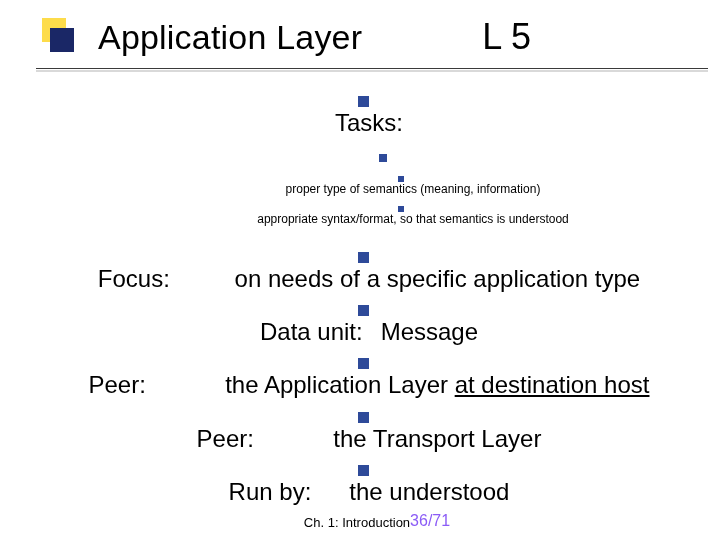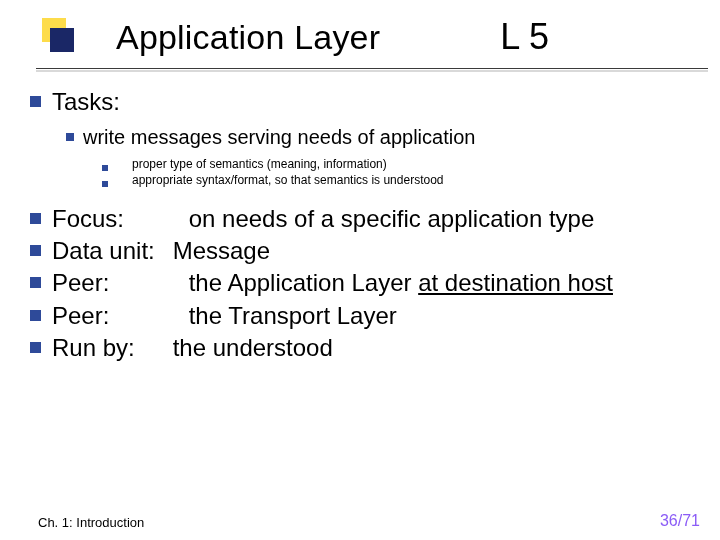--- a/index.html
+++ b/index.html
@@ -1,17 +1,17 @@
 <!DOCTYPE html>
 <html><head>
 <meta charset="utf-8">
 <style>
   * { margin: 0; padding: 0; box-sizing: border-box; }
   html, body { width: 720px; height: 540px; background: #fff; font-family: Verdana, Geneva, sans-serif; color: #000; overflow: hidden; }
-  .slide { position: relative; width: 720px; height: 540px; padding: 16px 20px 12px 70px; }
+  .slide { position: relative; width: 720px; height: 540px; padding: 16px 20px 12px 52px; }
 
   
   .accent-top-left {
     position: absolute; top: 22px; left: 42px; width: 32px; height: 32px; z-index: 0;
   }
   .accent-yellow { position: absolute; top: -4px; left: 0; width: 24px; height: 24px; background: #fddc4b; }
   .accent-navy   { position: absolute; top: 6px; left: 8px; width: 24px; height: 24px; background: #1a2766; }
 
   
   .title-row { position: relative; display: flex; align-items: baseline; padding-left: 46px; z-index: 1; }
@@ -19,21 +19,21 @@
   .title-right { font-size: 36px; font-weight: 400; margin-left: 120px; }
 
   
   .title-rule { position: absolute; left: 36px; right: 12px; top: 68px; height: 1px; background: #3a3a3a; }
   .title-rule-shadow { position: absolute; left: 36px; right: 12px; top: 70px; height: 2px; background: #d9d9d9; }
 
   
   .content { position: absolute; top: 86px; left: 30px; right: 12px; }
 
   
-  .bullet-row { display: flex; align-items: flex-start; }
+  .bullet-row { display: flex; align-items: center; flex-direction: column; }
   .sq { width: 11px; height: 11px; background: #2e4a99; margin-right: 11px; margin-top: 10px; flex: 0 0 auto; }
   .sq-sm { width: 8px; height: 8px; background: #2e4a99; margin-right: 9px; margin-top: 9px; flex: 0 0 auto; }
   .sq-xs { width: 6px; height: 6px; background: #2e4a99; margin-right: 8px; margin-top: 8px; flex: 0 0 auto; }
 
   .lvl1 { margin-left: 0; }
   .lvl2 { margin-left: 36px; }
   .lvl3 { margin-left: 72px; }
 
   .txt-lg { font-size: 24px; line-height: 1.35; }
   .txt-md { font-size: 20px; line-height: 1.35; }
@@ -43,21 +43,21 @@
   .gap-6 { height: 8px; }
 
   
   .pair-label { display: inline-block; min-width: 114px; }
   .pair-value { }
 
   .underline { text-decoration: underline; }
   .mono-space { display:inline-block; width: 16px; }
 
   
-  .footer { position: absolute; bottom: 10px; left: 38px; right: 20px; display: flex; justify-content: space-between; align-items: flex-end; }
+  .footer { position: absolute; bottom: 10px; left: 54px; right: 20px; display: flex; justify-content: center; align-items: flex-end; }
   .footer-left { font-size: 13px; color: #000; }
   .footer-right { font-size: 16px; color: #8b5cf6; }
 </style>
 </head>
 <body>
 
 <div class="slide">
 
   <div class="accent-top-left">
     <div class="accent-yellow"></div>
@@ -75,21 +75,20 @@
   <div class="content">
 
     <div class="bullet-row lvl1">
       <div class="sq"></div>
       <div class="txt-lg">Tasks:</div>
     </div>
     <div class="gap-4"></div>
 
     <div class="bullet-row lvl2">
       <div class="sq-sm"></div>
-      <div class="txt-md">write messages serving needs of application</div>
     </div>
     <div class="gap-4"></div>
 
     <div class="bullet-row lvl3">
       <div class="sq-xs"></div>
       <div class="txt-sm">proper type of semantics (meaning, information)</div>
     </div>
 
     <div class="bullet-row lvl3">
       <div class="sq-xs"></div>

